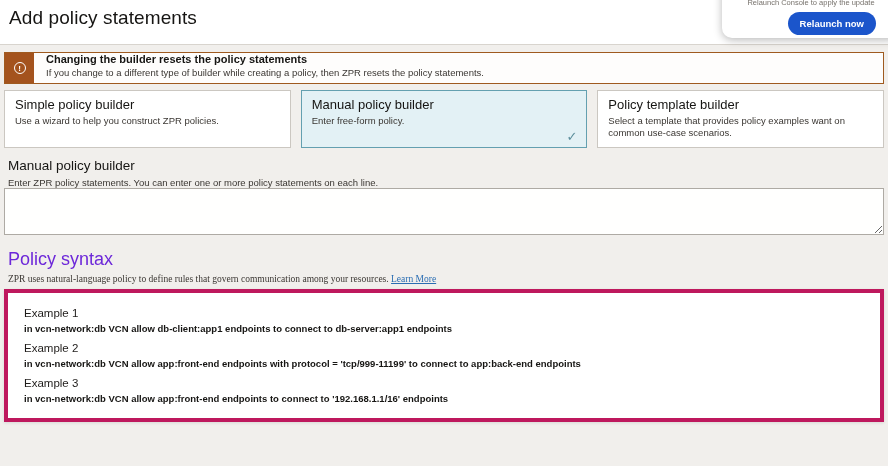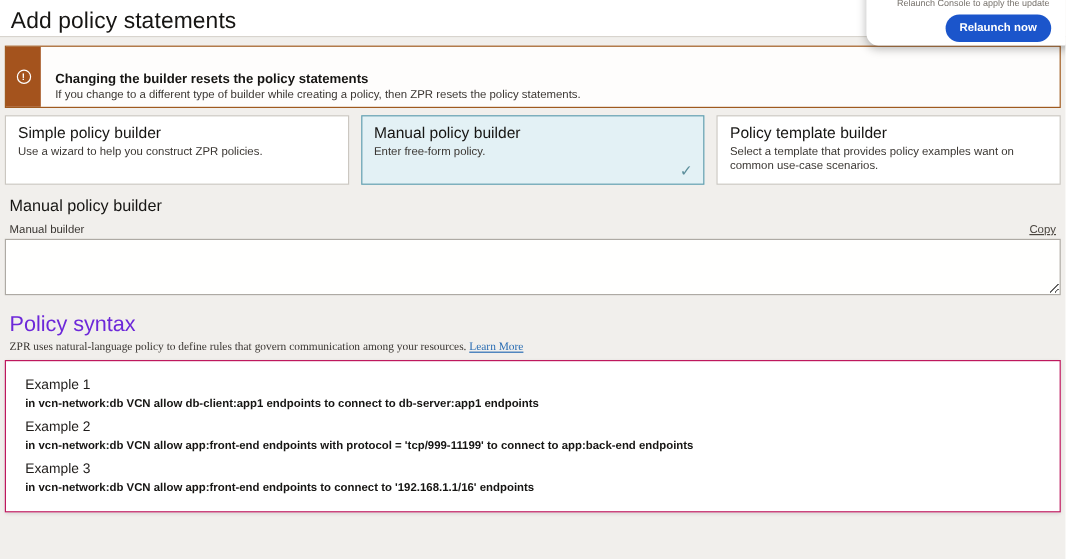--- a/index.html
+++ b/index.html
@@ -4,21 +4,21 @@
 <style>
   * { margin: 0; padding: 0; box-sizing: border-box; }
   html, body { background: #ffffff; }
   body { font-family: "Liberation Sans", sans-serif; color: #161513; }
   .viewport {
     position: relative; width: 888px; height: 466px;
     overflow: hidden; background: #f1efec;
   }
   
   .header {
-    background: #ffffff; height: 31px; border-bottom: 1px solid #d8d4ce;
+    background: #ffffff; height: 45px; border-bottom: 1px solid #d8d4ce;
     padding: 7px 0 0 9px;
   }
   .page-title { font-size: 19px; font-weight: 500; color: #161513; letter-spacing: .1px; }
 
   
   .update-popup {
     position: absolute; top: -22px; right: -12px; width: 178px; height: 60px;
     background: #ffffff; border-radius: 10px;
     box-shadow: 0 2px 8px rgba(0,0,0,0.28);
     z-index: 5; overflow: hidden;
@@ -45,21 +45,21 @@
   }
   .warning-icon-block {
     width: 29px; background: #a4531d; flex: 0 0 29px;
     display: flex; align-items: center; justify-content: center;
   }
   .excl-circle {
     width: 12px; height: 12px; border: 1px solid #ffffff; border-radius: 50%;
     color: #ffffff; font-size: 8px; font-weight: bold; line-height: 11px;
     text-align: center; display: block;
   }
-  .warning-body { padding: 21px 10px 4px 12px; }
+  .warning-body { padding: 0 10px 4px 12px; }
   .warning-title { font-size: 11px; font-weight: bold; color: #161513; }
   .warning-desc { font-size: 9.5px; color: #3a3632; margin-top: 2px; }
 
   
   .cards { display: flex; gap: 10px; margin-top: 6px; border-radius: 11px; }
   .card {
     flex: 1 1 0; background: #ffffff; border: 1px solid #cbc7c1;
     padding: 6px 10px 8px; position: relative; min-height: 45px; cursor: pointer;
   }
   .card.selected { background: #e3f1f5; border: 1px solid #64a0b0; }
@@ -86,21 +86,21 @@
     border: 1px solid #aeaaa4; border-radius: 0;
     font-family: "Liberation Sans", sans-serif; font-size: 10px;
     padding: 4px 6px; resize: vertical; display: block;
   }
 
   
   .syntax-heading { font-size: 18px; color: #6d28d9; margin: 14px 4px 0; }
   .syntax-desc { font-size: 9.5px; color: #3a3632; margin: 4px 4px 0; font-family: Liberation Serif, serif; }
   .learn-more { color: #2a6db3; text-decoration: underline; cursor: pointer; }
   .examples-box {
-    background: #ffffff; border: 1px solid #be185d; margin-top: 5px;
+    background: #ffffff; border: 4px solid #be185d; margin-top: 5px;
     padding: 6px 16px 14px; box-shadow: 0 1px 3px rgba(0,0,0,0.10);
   }
   .example-label { font-size: 11.5px; color: #1f1c1a; margin-top: 8px; }
   .example-stmt { font-size: 9.5px; font-weight: bold; color: #161513; margin-top: 4px; }
 </style>
 </head>
 <body>
 
 <div class="viewport">
 
@@ -136,25 +136,22 @@
         <div class="card-desc">Enter free-form policy.</div>
         <span class="card-check">✓</span>
       </div>
       <div class="card">
         <div class="card-title">Policy template builder</div>
         <div class="card-desc">Select a template that provides policy examples want on common use-case scenarios.</div>
       </div>
     </div>
 
     <div class="section-heading">Manual policy builder</div>
+    <div class="section-desc">Enter ZPR policy statements. You can enter one or more policy statements on each line.</div>
 
-    <div class="field-row">
-      <span class="field-label">Manual builder</span>
-      <span class="copy-link">Copy</span>
-    </div>
     <textarea class="manual-textarea" value="" style=""></textarea>
 
     <div class="syntax-heading">Policy syntax</div>
     <div class="syntax-desc">
       <span>ZPR uses natural-language policy to define rules that govern communication among your resources.</span>
       <span class="learn-more">Learn More</span>
     </div>
 
     <div class="examples-box">
       <div class="example-label">Example 1</div>

